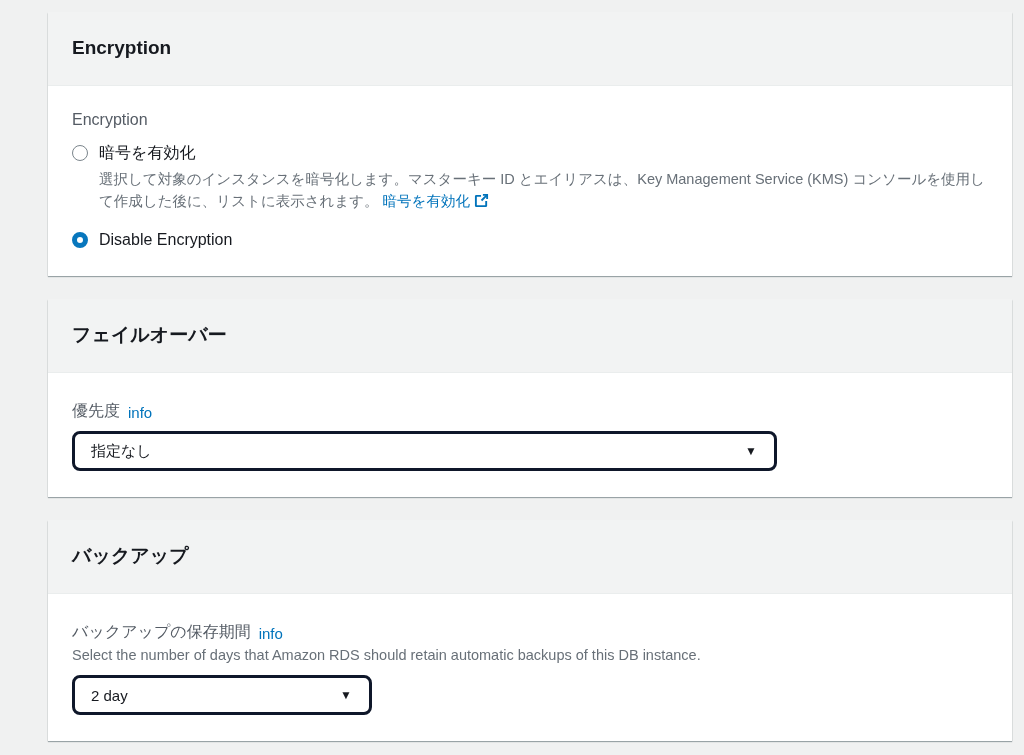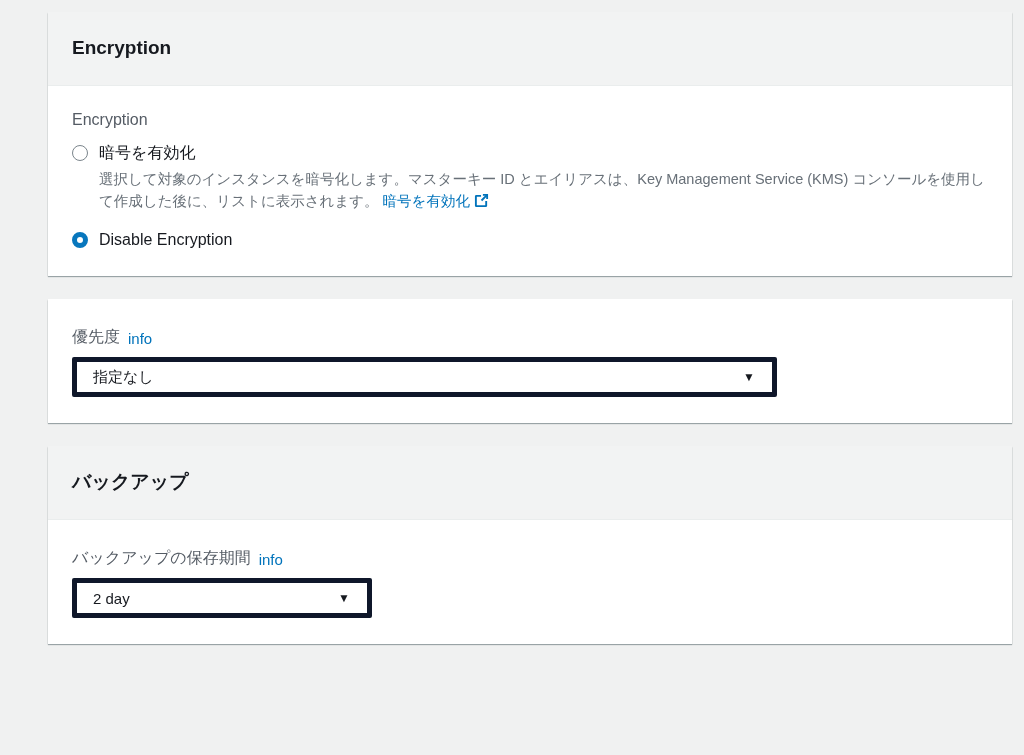--- a/index.html
+++ b/index.html
@@ -71,22 +71,22 @@
     color: #0073bb;
     text-decoration: none;
     cursor: pointer;
     white-space: nowrap;
   }
   .ext-icon { vertical-align: -2px; margin-left: 4px; }
 
   .select-box {
     margin-top: 10px;
     height: 40px;
-    border: 5px solid #0f172a;
-    border-radius: 2px;
+    border: 3px solid #0f172a;
+    border-radius: 8px;
     background: #ffffff;
     display: flex;
     align-items: center;
     justify-content: space-between;
     padding: 0 17px 0 16px;
     cursor: pointer;
   }
   .select-box .value { font-size: 15px; color: #16191f; }
   .select-box .caret { font-size: 12px; color: #16191f; line-height: 1; }
   .select-failover { width: 705px; }
@@ -128,20 +128,23 @@
       </div>
 
       <div class="radio-row">
         <span class="radio selected"></span>
         <span class="option-label">Disable Encryption</span>
       </div>
     </div>
   </section>
 
   <section class="card">
+    <div class="card-header">
+      <h2 class="card-title">フェイルオーバー</h2>
+    </div>
     <div class="card-body body-pad-top">
       <div class="label-row">
         <span class="field-label">優先度</span>
         <a class="info-link">info</a>
       </div>
       <div class="select-box select-failover">
         <span class="value">指定なし</span>
         <span class="caret">▼</span>
       </div>
     </div>
@@ -149,20 +152,21 @@
 
   <section class="card">
     <div class="card-header">
       <h2 class="card-title">バックアップ</h2>
     </div>
     <div class="card-body body-pad-top">
       <div class="label-row">
         <span class="field-label">バックアップの保存期間</span>
         <a class="info-link">info</a>
       </div>
+      <div class="desc-line">Select the number of days that Amazon RDS should retain automatic backups of this DB instance.</div>
       <div class="select-box select-backup">
         <span class="value">2 day</span>
         <span class="caret">▼</span>
       </div>
     </div>
   </section>
 
 </div>
 
 </body></html>

